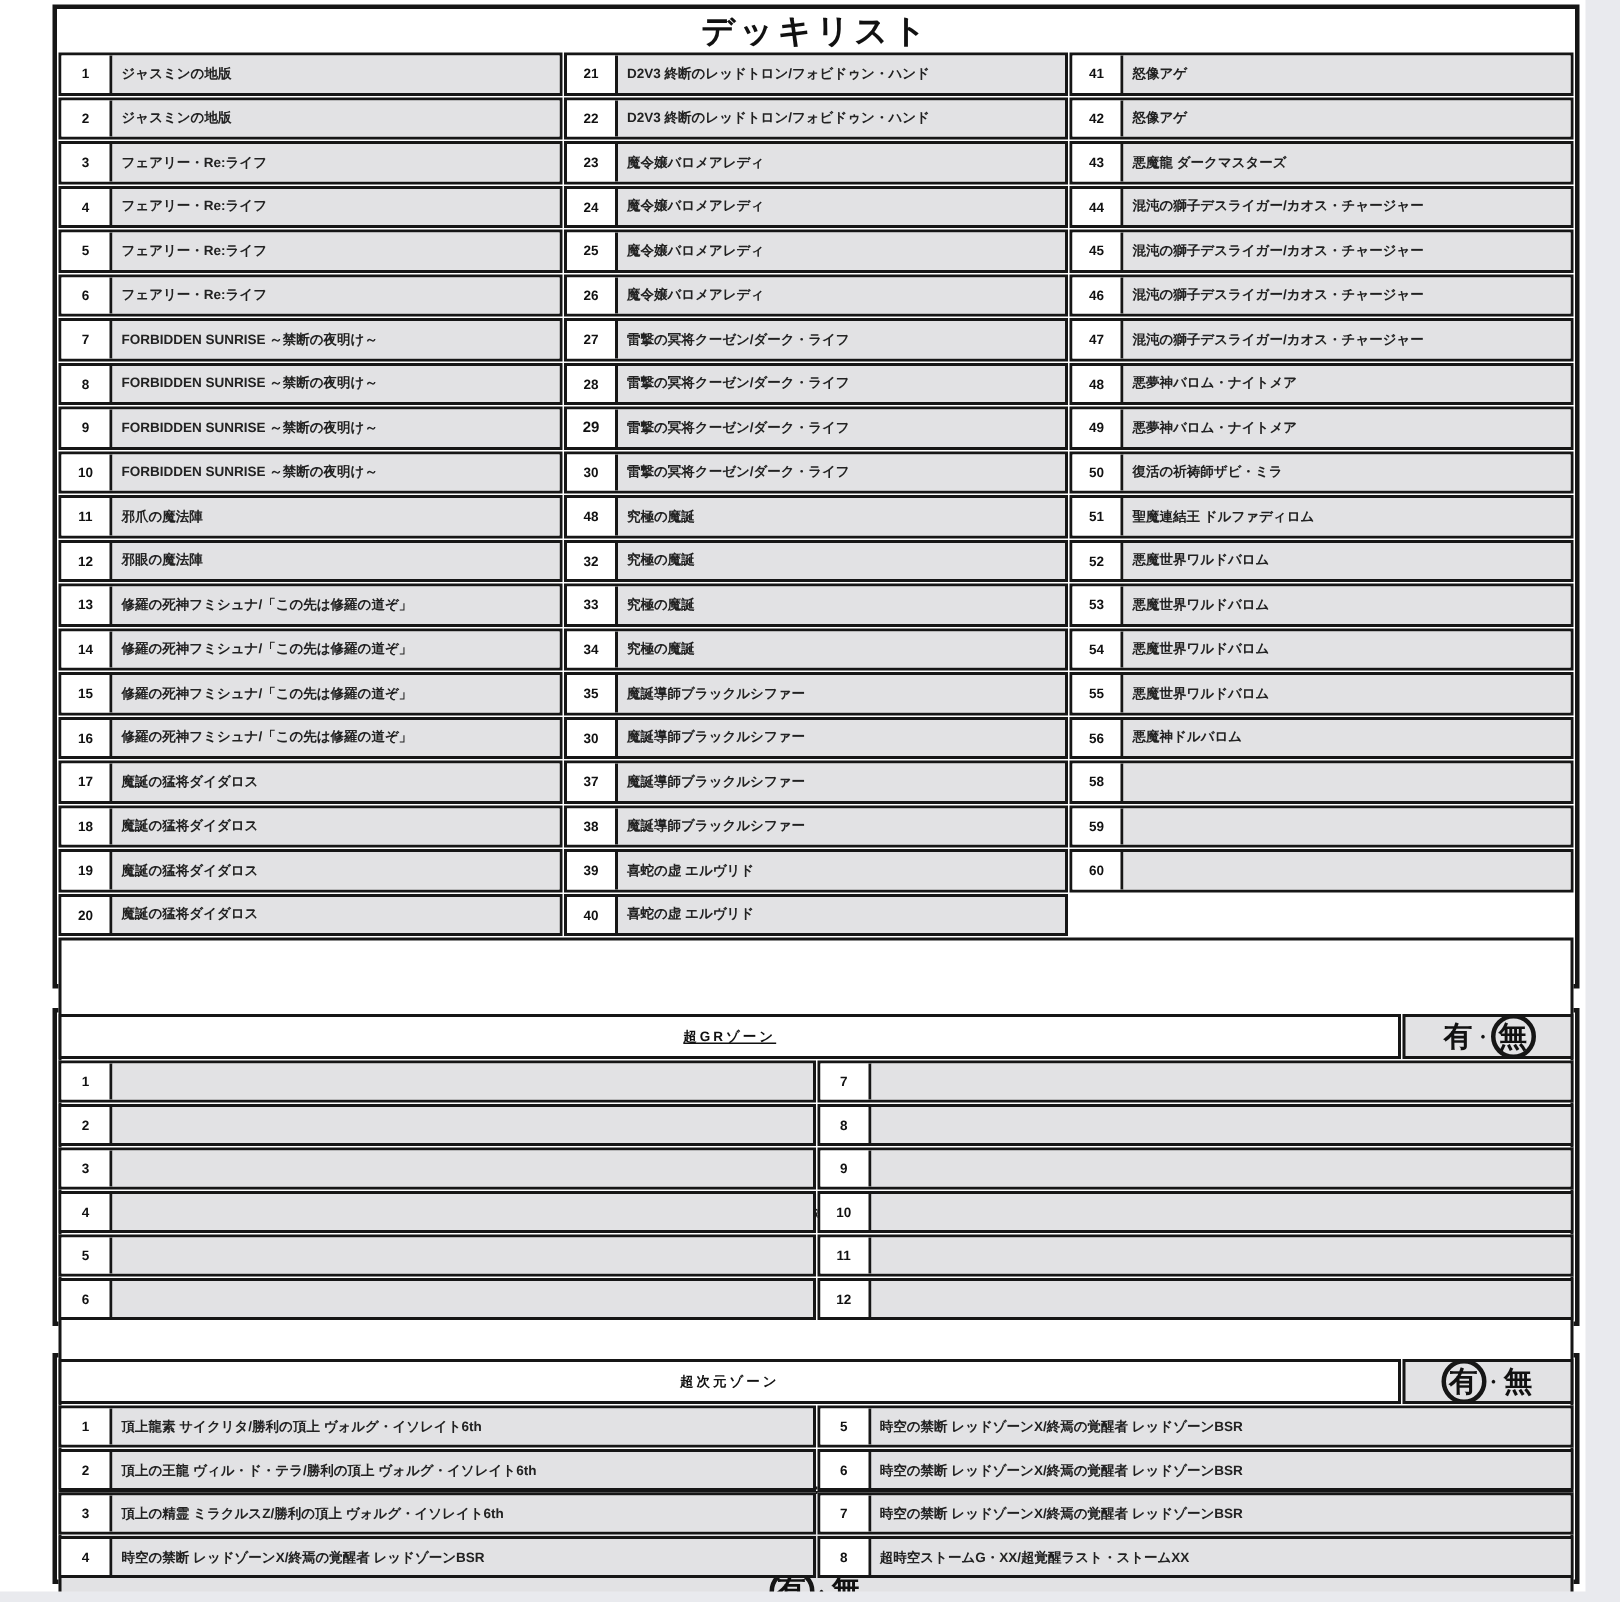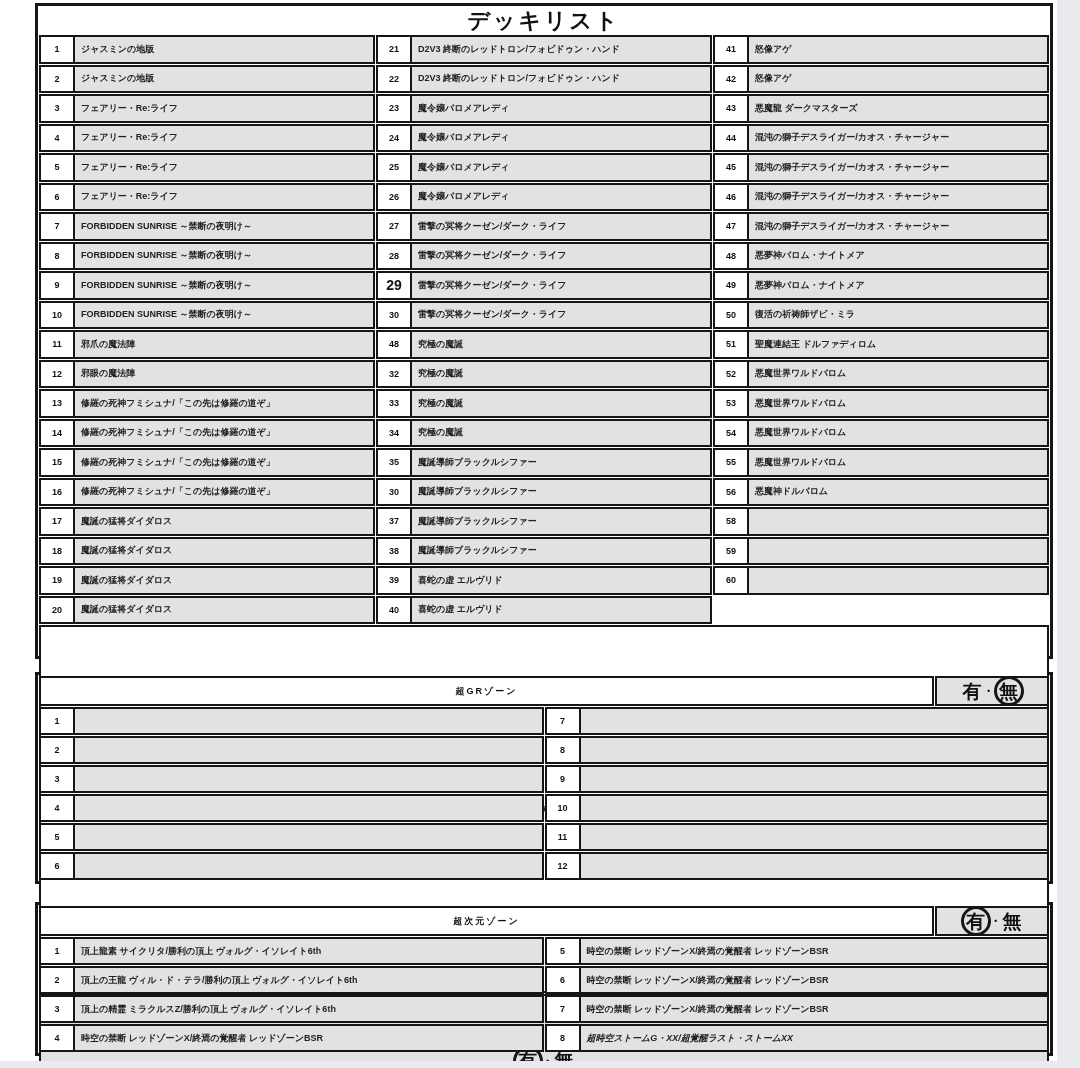--- a/index.html
+++ b/index.html
@@ -201,21 +201,21 @@
             </div>
             <div class="slot">
               <div class="num fit" style="font-size: 9px;">27</div>
               <div class="name fit" style="font-size: 9px;">雷撃の冥将クーゼン/ダーク・ライフ</div>
             </div>
             <div class="slot">
               <div class="num fit" style="font-size: 9px;">28</div>
               <div class="name fit" style="font-size: 9px;">雷撃の冥将クーゼン/ダーク・ライフ</div>
             </div>
             <div class="slot">
-              <div class="num fit" style="font-size: 14px;">29</div>
+              <div class="num fit" style="font-size: 10px;">29</div>
               <div class="name fit" style="font-size: 9px;">雷撃の冥将クーゼン/ダーク・ライフ</div>
             </div>
             <div class="slot">
               <div class="num fit" style="font-size: 9px;">30</div>
               <div class="name fit" style="font-size: 9px;">雷撃の冥将クーゼン/ダーク・ライフ</div>
             </div>
             <div class="slot">
               <div class="num fit" style="font-size: 9px;">48</div>
               <div class="name fit" style="font-size: 9px;">究極の魔誕</div>
             </div>
@@ -350,21 +350,21 @@
               <span class="opt">有</span>
               <span class="dot">・</span>
               <span class="opt circled">無</span>
             </span>
           </div>
         </div>
     </section>
 
     <section class="box gap-gr">
       <div class="header-row">
-        <div class="header-label fit" style="font-size: 9px;">超GRゾーン</div>
+        <div class="header-label fit" style="font-size: 9px; text-decoration: underline;">超GRゾーン</div>
         <div class="yn-cell" id="gr-yn">
             <span class="yn">
               <span class="opt">有</span>
               <span class="dot">・</span>
               <span class="opt circled">無</span>
             </span>
           </div>
       </div>
       <div class="grid-zone" id="gr-grid">
           <div class="col">
@@ -460,21 +460,21 @@
             <div class="slot">
               <div class="num fit" style="font-size: 9px;">6</div>
               <div class="name fit" style="font-size: 9px;">時空の禁断 レッドゾーンX/終焉の覚醒者 レッドゾーンBSR</div>
             </div>
             <div class="slot">
               <div class="num fit" style="font-size: 9px;">7</div>
               <div class="name fit" style="font-size: 9px;">時空の禁断 レッドゾーンX/終焉の覚醒者 レッドゾーンBSR</div>
             </div>
             <div class="slot">
               <div class="num fit" style="font-size: 9px;">8</div>
-              <div class="name fit" style="font-size: 9px; font-style: italic;">超時空ストームG・XX/超覚醒ラスト・ストームXX</div>
+              <div class="name fit" style="font-size: 9px;">超時空ストームG・XX/超覚醒ラスト・ストームXX</div>
             </div>
           </div>
         </div>
     </section>
 
   </div>
   <div class="margin-right"></div>
   <div class="margin-bottom"></div>
 </div>
 

